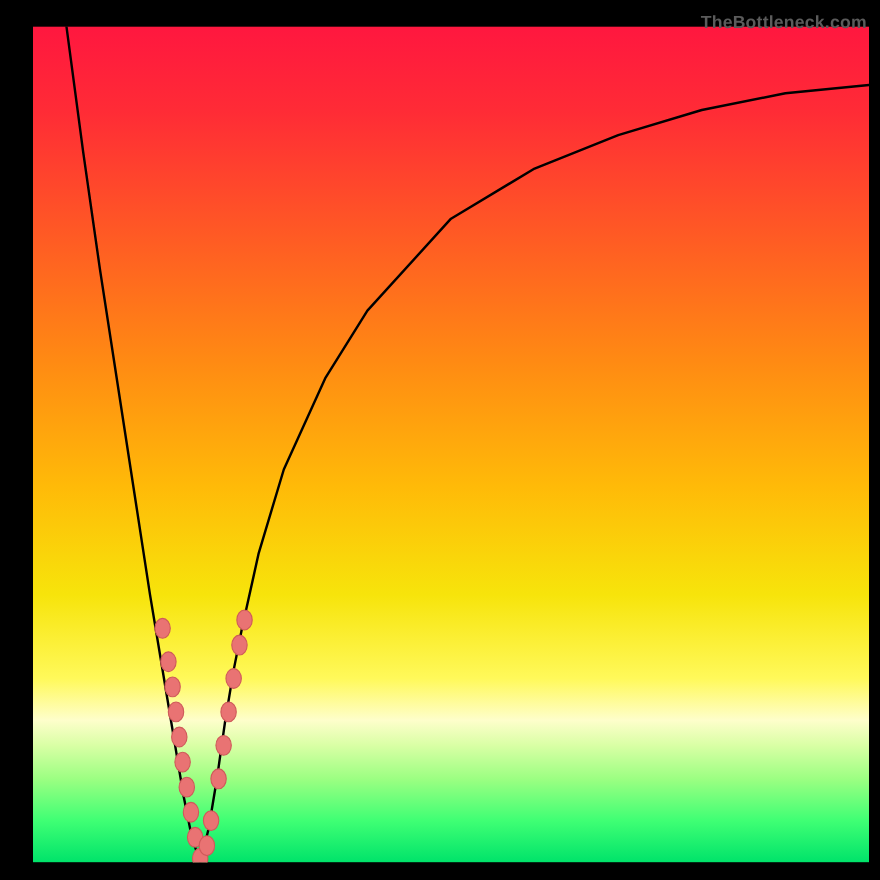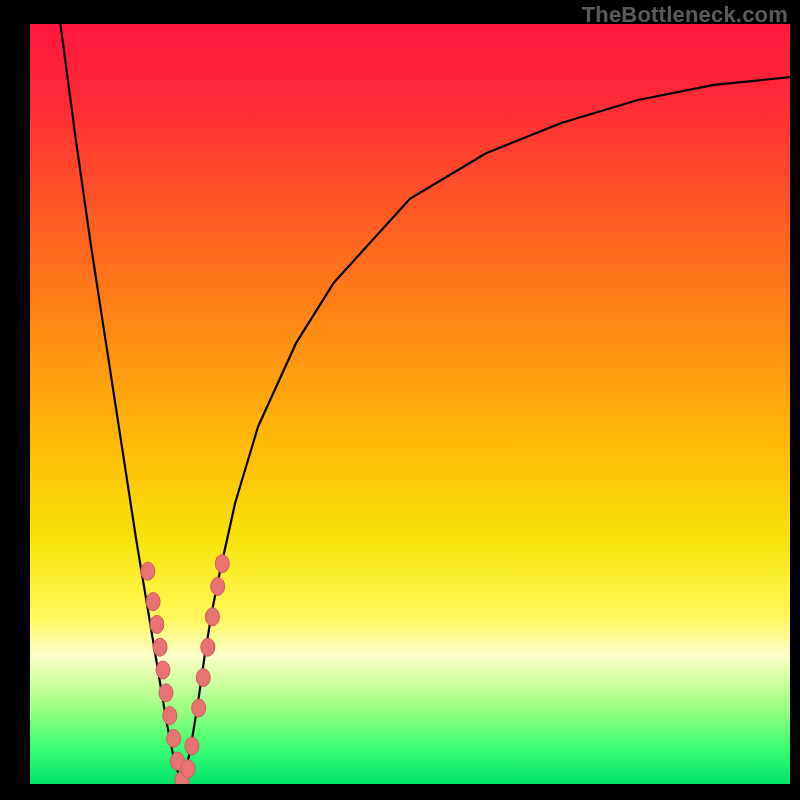--- a/index.html
+++ b/index.html
@@ -66,14 +66,14 @@
         <ellipse cx="158.1" cy="744.8" rx="7" ry="9" fill="#e97373" stroke="#cf5a5a" stroke-width="1"></ellipse>
         <ellipse cx="161.9" cy="722.0" rx="7" ry="9" fill="#e97373" stroke="#cf5a5a" stroke-width="1"></ellipse>
         <ellipse cx="168.7" cy="684.0" rx="7" ry="9" fill="#e97373" stroke="#cf5a5a" stroke-width="1"></ellipse>
         <ellipse cx="173.3" cy="653.6" rx="7" ry="9" fill="#e97373" stroke="#cf5a5a" stroke-width="1"></ellipse>
         <ellipse cx="177.8" cy="623.2" rx="7" ry="9" fill="#e97373" stroke="#cf5a5a" stroke-width="1"></ellipse>
         <ellipse cx="182.4" cy="592.8" rx="7" ry="9" fill="#e97373" stroke="#cf5a5a" stroke-width="1"></ellipse>
         <ellipse cx="187.7" cy="562.4" rx="7" ry="9" fill="#e97373" stroke="#cf5a5a" stroke-width="1"></ellipse>
         <ellipse cx="192.3" cy="539.6" rx="7" ry="9" fill="#e97373" stroke="#cf5a5a" stroke-width="1"></ellipse>
       </svg>
     </div>
-  <div class="watermark" id="watermark" style="right: 12px; top: 2px; font-size: 22px;">TheBottleneck.com</div>
+  <div class="watermark" id="watermark" style="right: 12px; top: 12px; font-size: 16px;">TheBottleneck.com</div>
 </div>
 
 </body></html>

